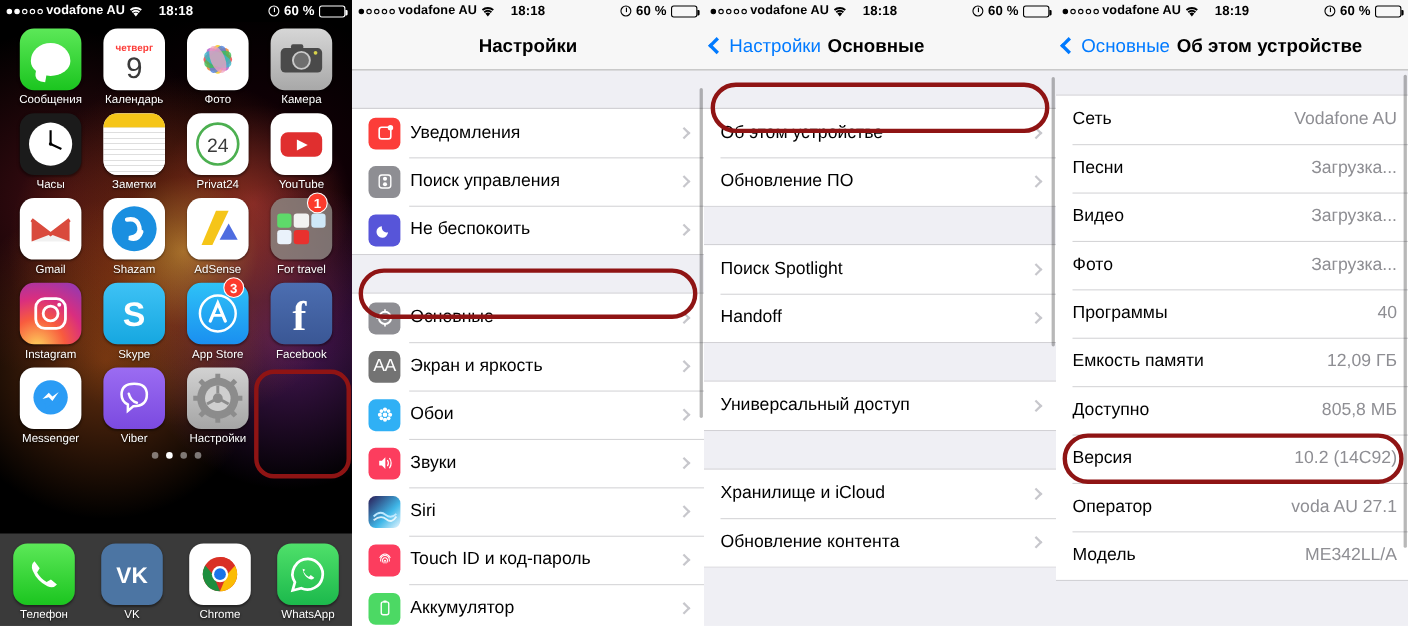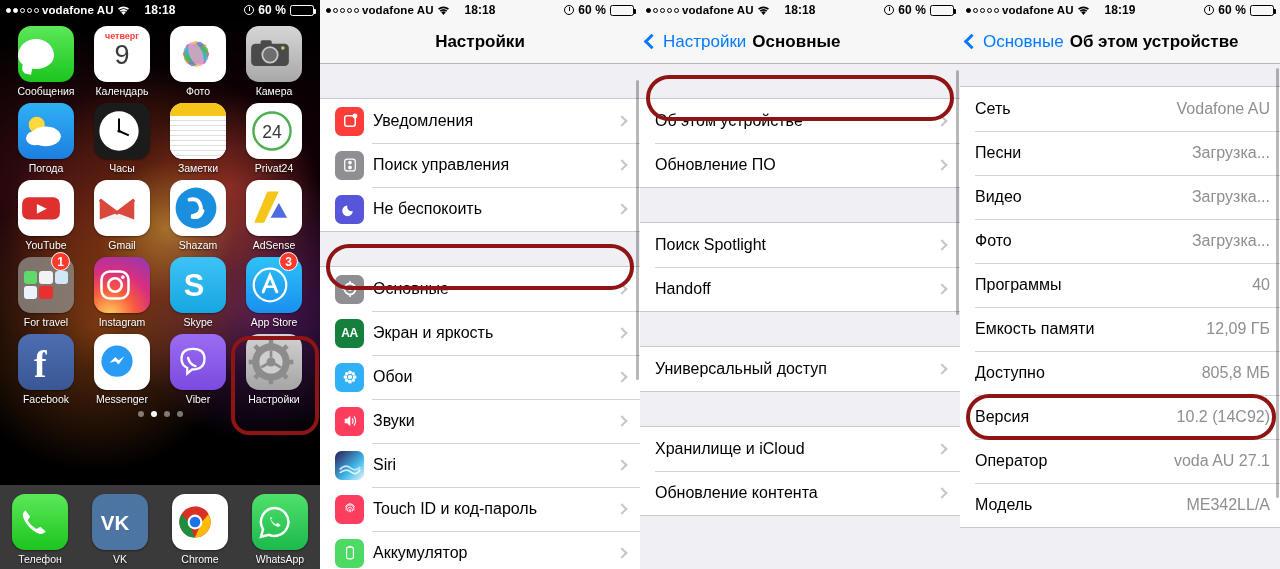--- a/index.html
+++ b/index.html
@@ -44,21 +44,21 @@
       radial-gradient(circle at 72% 30%, rgba(255,60,90,.40) 0%, rgba(120,0,40,.12) 20%, rgba(0,0,0,0) 40%),
       radial-gradient(circle at 30% 56%, rgba(255,120,40,.40) 0%, rgba(0,0,0,0) 38%),
       radial-gradient(circle at 82% 52%, rgba(180,60,220,.40) 0%, rgba(0,0,0,0) 36%),
       radial-gradient(circle at 18% 30%, rgba(200,40,60,.30) 0%, rgba(0,0,0,0) 34%),
       #000;
   }
   .grid { padding: 6px 8px 0; display: grid; grid-template-columns: repeat(4,1fr); row-gap: 6px; }
   .app { display: flex; flex-direction: column; align-items: center; position: relative; }
   .appicon {
     width: 56px; height: 56px; border-radius: 13px; position: relative;
-    display:flex; align-items:center; overflow:hidden;
+    display:flex; align-items:center; justify-content:center; overflow:hidden;
     box-shadow: 0 1px 2px rgba(0,0,0,.4);
   }
   .applabel { color: #fff; font-size: 10.5px; margin-top: 3px; text-shadow: 0 1px 2px rgba(0,0,0,.8); white-space: nowrap; }
   .badge {
     position: absolute; top: -5px; right: 14px; min-width: 19px; height: 19px;
     border-radius: 10px; background: #fc3b2d; color:#fff; font-size: 12px; font-weight: bold;
     display:flex; align-items:center; justify-content:center; border: 1.5px solid #fff; z-index: 3;
   }
   .pagedots { display:flex; justify-content:center; gap:7px; margin-top: 7px; }
   .pdot { width: 6px; height: 6px; border-radius: 50%; background: rgba(255,255,255,.45); }
@@ -129,21 +129,21 @@
   .row .sicon { width: 29px; height: 29px; border-radius: 6.5px; margin-right: 9px; flex-shrink:0; display:flex; align-items:center; justify-content:center; color:#fff; }
   .row .label { font-size: 16px; color:#000; flex:1; }
   .row .value { font-size: 16px; color:#8e8e93; margin-right: 10px; }
   .chev { width:8px; height:8px; border-top:2px solid #c7c7cc; border-right:2px solid #c7c7cc; transform:rotate(45deg); margin-right:14px; flex-shrink:0; }
   .scroll-ind { position:absolute; right:1.5px; width:2.5px; background:rgba(0,0,0,.28); border-radius:2px; }
 
   .sicon-notif { background:#fc3d39; }
   .sicon-cc { background:#8e8e93; }
   .sicon-dnd { background:#5755d9; }
   .sicon-gen { background:#8e8e93; }
-  .sicon-disp { background:#15803d; font-size:12px; font-weight:bold; letter-spacing:-.5px;}
+  .sicon-disp { background:#737373; font-size:16px; font-weight:normal; letter-spacing:-.5px;}
   .sicon-wall { background:#30b0f5; }
   .sicon-snd { background:#fc3d5e; }
   .sicon-siri { background: linear-gradient(135deg,#2b1b55,#3fb7e8 60%,#e8f6ff); }
   .sicon-touch { background:#fc3d5e; }
   .sicon-batt { background:#4cd964; }
 
   svg { display:block; }
 </style>
 </head>
 <body>
@@ -220,30 +220,20 @@
             <svg viewBox="0 0 56 56" width="48" height="48">
               <rect x="6" y="16" width="44" height="26" rx="5" fill="#4a4a4a"></rect>
               <rect x="17" y="12" width="13" height="6" rx="2" fill="#4a4a4a"></rect>
               <circle cx="28" cy="29" r="9" fill="#6e6e6e" stroke="#c9c9c9" stroke-width="2"></circle>
               <circle cx="43" cy="21" r="2" fill="#d7d24a"></circle>
             </svg>
           </div>
           <span class="applabel">Камера</span>
         </div>
 
-        <div class="app">
-          <div class="appicon ic-weather">
-            <svg viewBox="0 0 56 56" width="50" height="50">
-              <circle cx="21" cy="21" r="9" fill="#ffd83d"></circle>
-              <ellipse cx="31" cy="34" rx="17" ry="11" fill="#fff"></ellipse>
-              <ellipse cx="19" cy="36" rx="10" ry="8" fill="#fff"></ellipse>
-            </svg>
-          </div>
-          <span class="applabel">Погода</span>
-        </div>
 
         <div class="app">
           <div class="appicon ic-clock">
             <svg viewBox="0 0 56 56" width="50" height="50">
               <circle cx="28" cy="28" r="22" fill="#fff"></circle>
               <line x1="28" y1="28" x2="28" y2="14" stroke="#000" stroke-width="2.2"></line>
               <line x1="28" y1="28" x2="39" y2="33" stroke="#000" stroke-width="2.2"></line>
               <circle cx="28" cy="28" r="1.8" fill="#000"></circle>
             </svg>
           </div>

